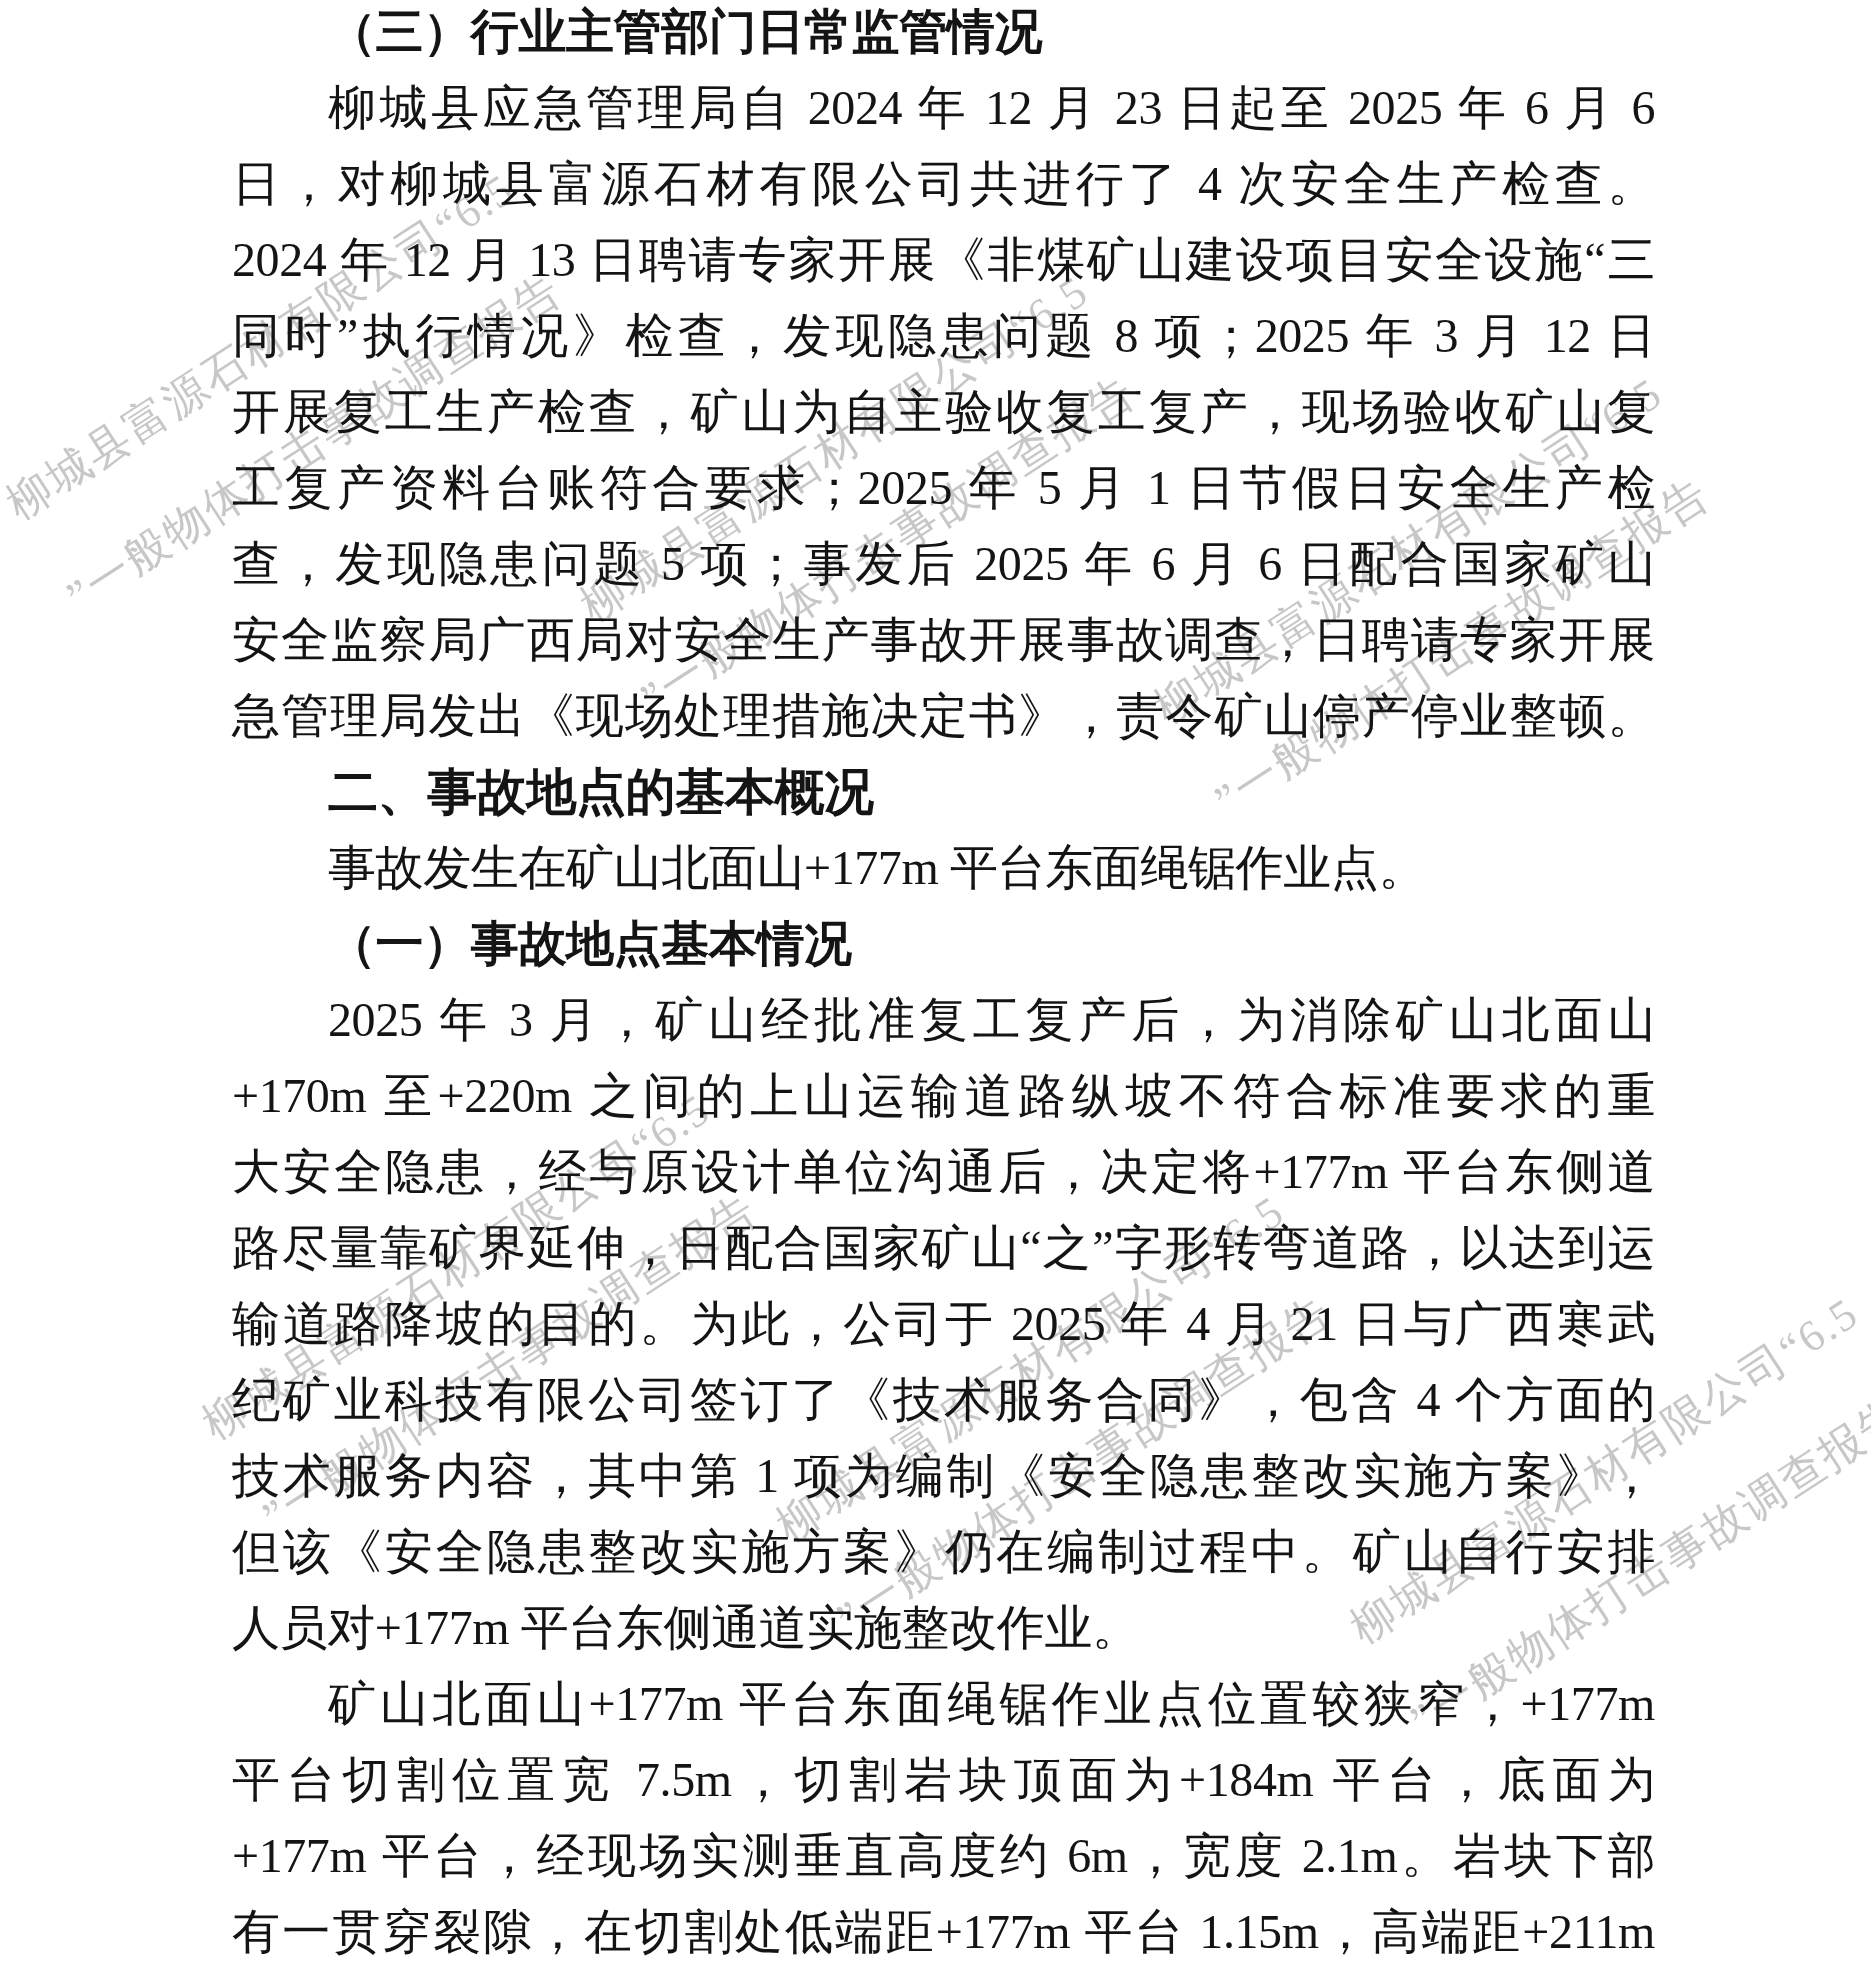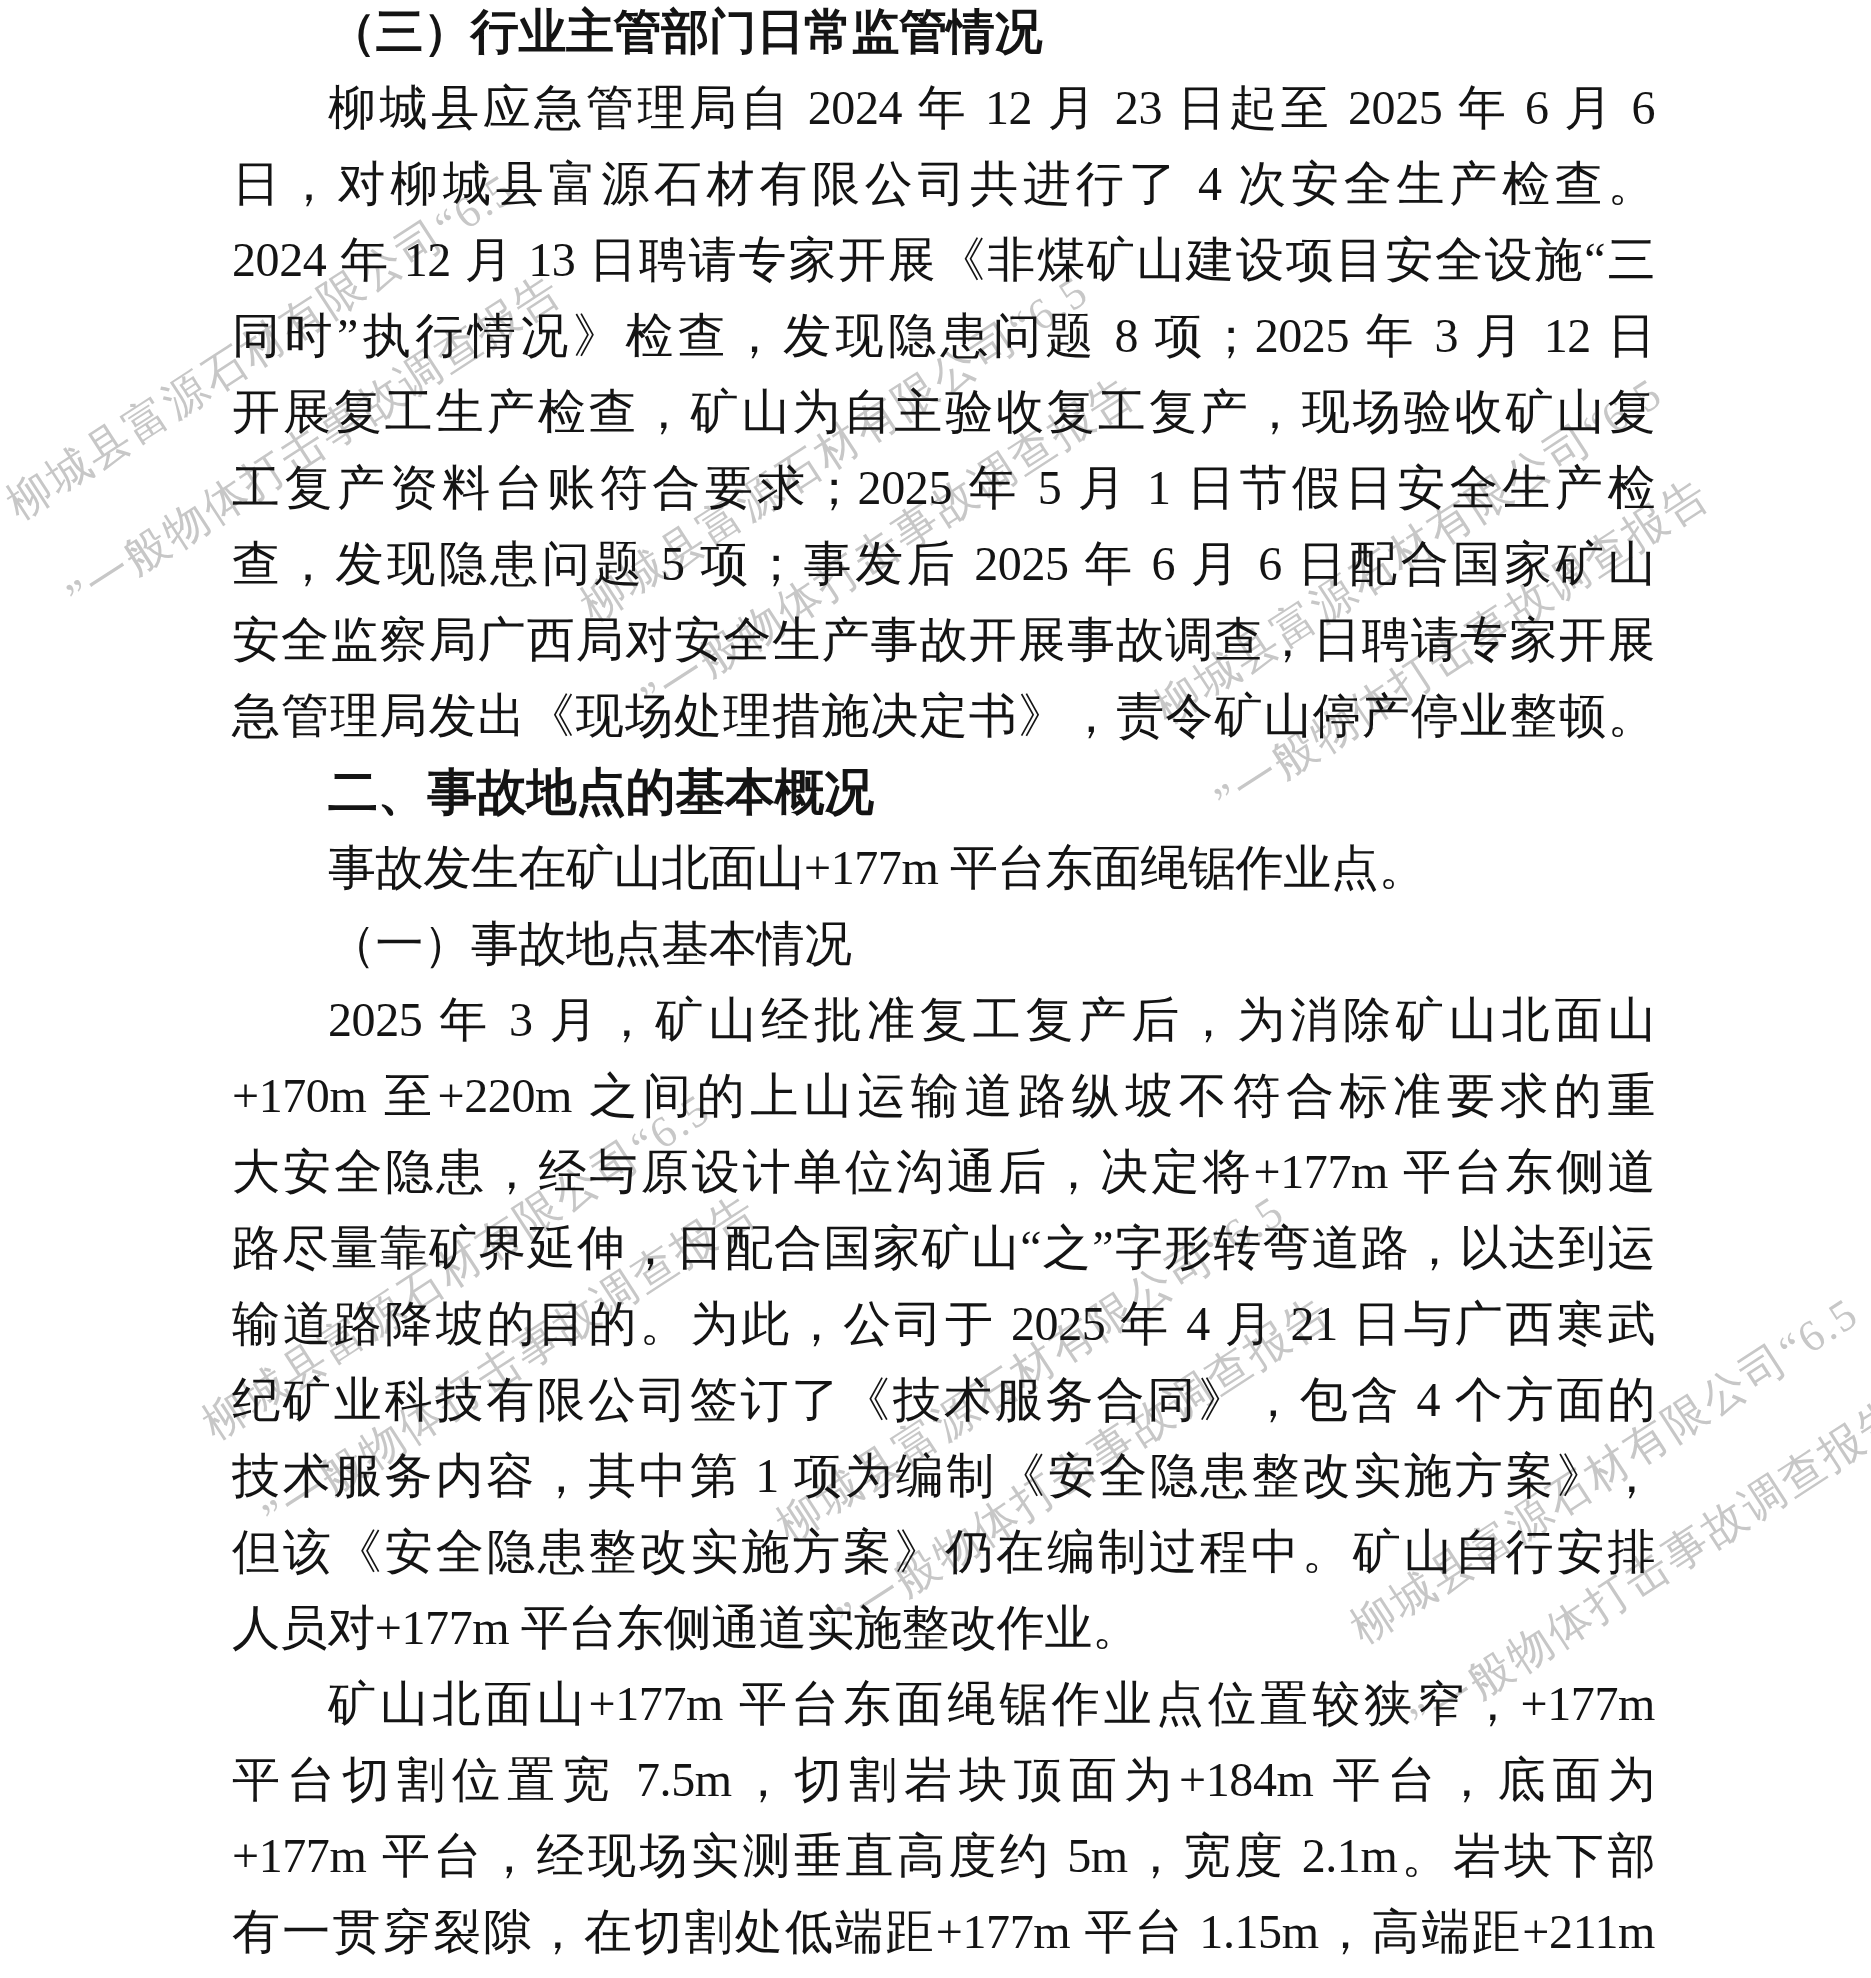--- a/index.html
+++ b/index.html
@@ -57,21 +57,21 @@
     text-align: left;
     text-align-last: left;
   }
   .line.indent { text-indent: 96px; }
   .line.h2 {
     font-family: "Liberation Sans", "DejaVu Sans", sans-serif;
     font-weight: 700;
     font-size: 50px;
   }
   .line.h3 { font-weight: 700; }
-  .line.h3light { font-weight: 400; }
+  .line.h3light { font-weight: 700; }
 </style>
 </head>
 <body>
 
 <div class="page">
   <div class="watermark-layer" id="wm-layer">
       <div class="watermark" style="left: 291px; top: 393px; color: rgb(199, 199, 199);">
         <span class="wm-line">柳城县富源石材有限公司“6.5</span>
         <span class="wm-line">”一般物体打击事故调查报告</span>
       </div>
@@ -114,17 +114,17 @@
       <div class="line">+170m 至+220m 之间的上山运输道路纵坡不符合标准要求的重</div>
       <div class="line">大安全隐患，经与原设计单位沟通后，决定将+177m 平台东侧道</div>
       <div class="line">路尽量靠矿界延伸，日配合国家矿山“之”字形转弯道路，以达到运</div>
       <div class="line">输道路降坡的目的。为此，公司于 2025 年 4 月 21 日与广西寒武</div>
       <div class="line">纪矿业科技有限公司签订了《技术服务合同》，包含 4 个方面的</div>
       <div class="line">技术服务内容，其中第 1 项为编制《安全隐患整改实施方案》，</div>
       <div class="line">但该《安全隐患整改实施方案》仍在编制过程中。矿山自行安排</div>
       <div class="line no-justify">人员对+177m 平台东侧通道实施整改作业。</div>
       <div class="line indent">矿山北面山+177m 平台东面绳锯作业点位置较狭窄，+177m</div>
       <div class="line">平台切割位置宽 7.5m，切割岩块顶面为+184m 平台，底面为</div>
-      <div class="line">+177m 平台，经现场实测垂直高度约 5m，宽度 2.1m。岩块下部</div>
+      <div class="line">+177m 平台，经现场实测垂直高度约 6m，宽度 2.1m。岩块下部</div>
       <div class="line">有一贯穿裂隙，在切割处低端距+177m 平台 1.15m，高端距+211m</div>
     </div>
 </div>
 
 
 </body></html>

